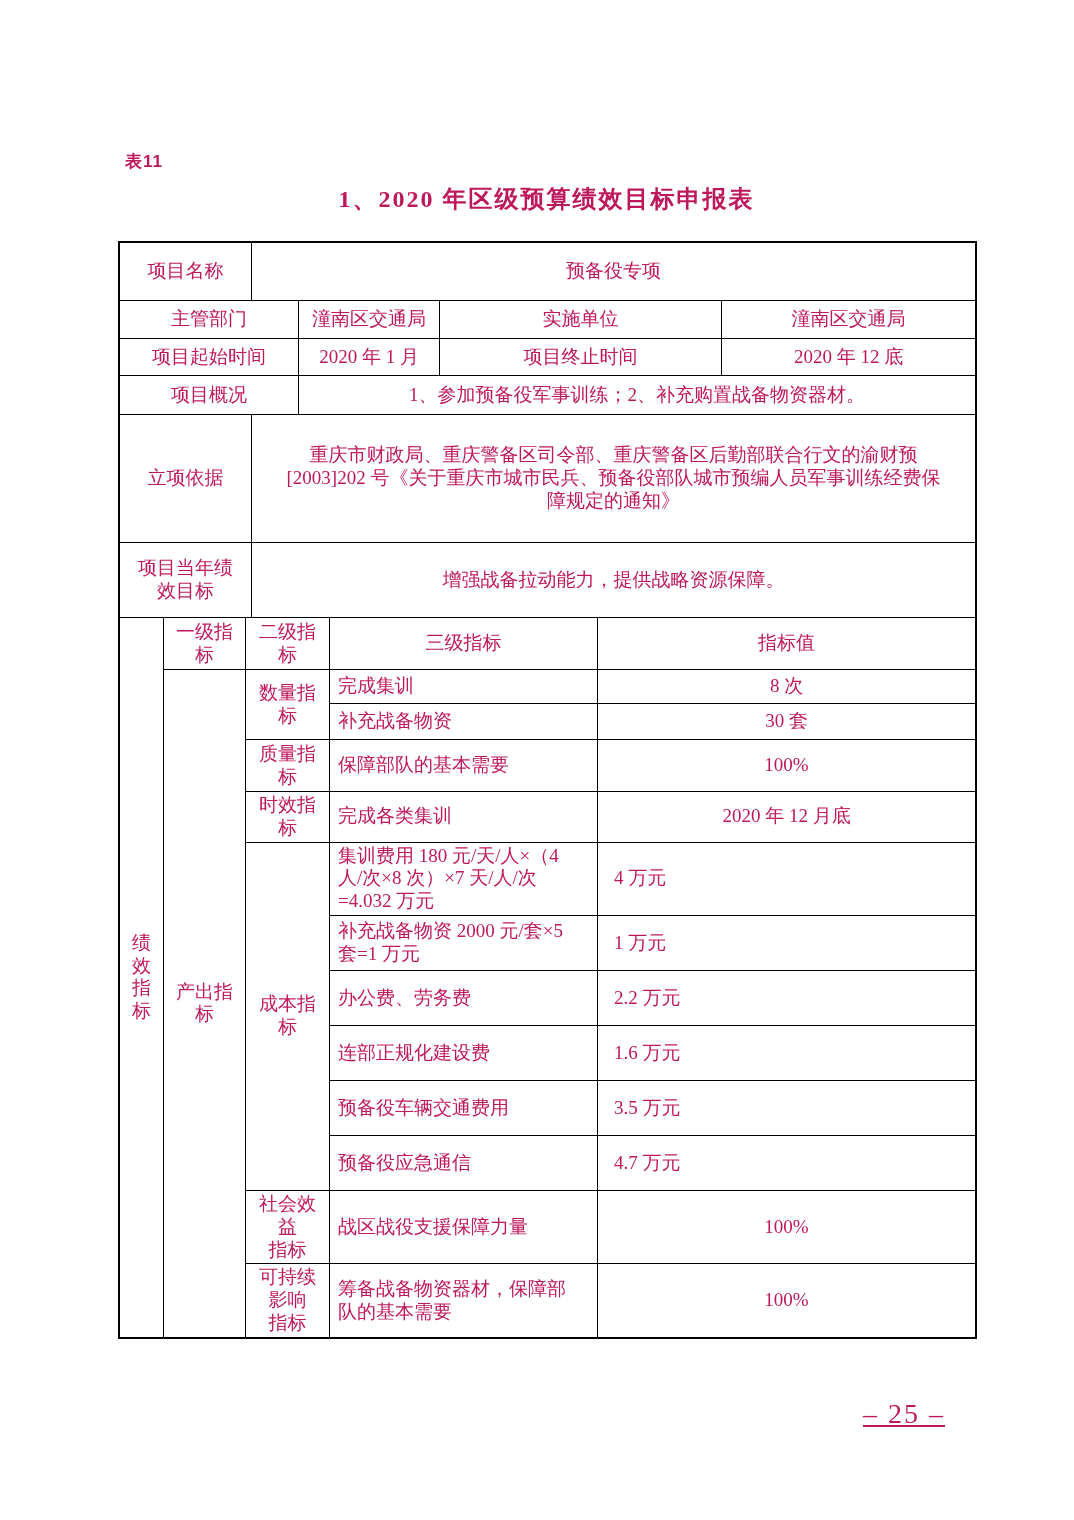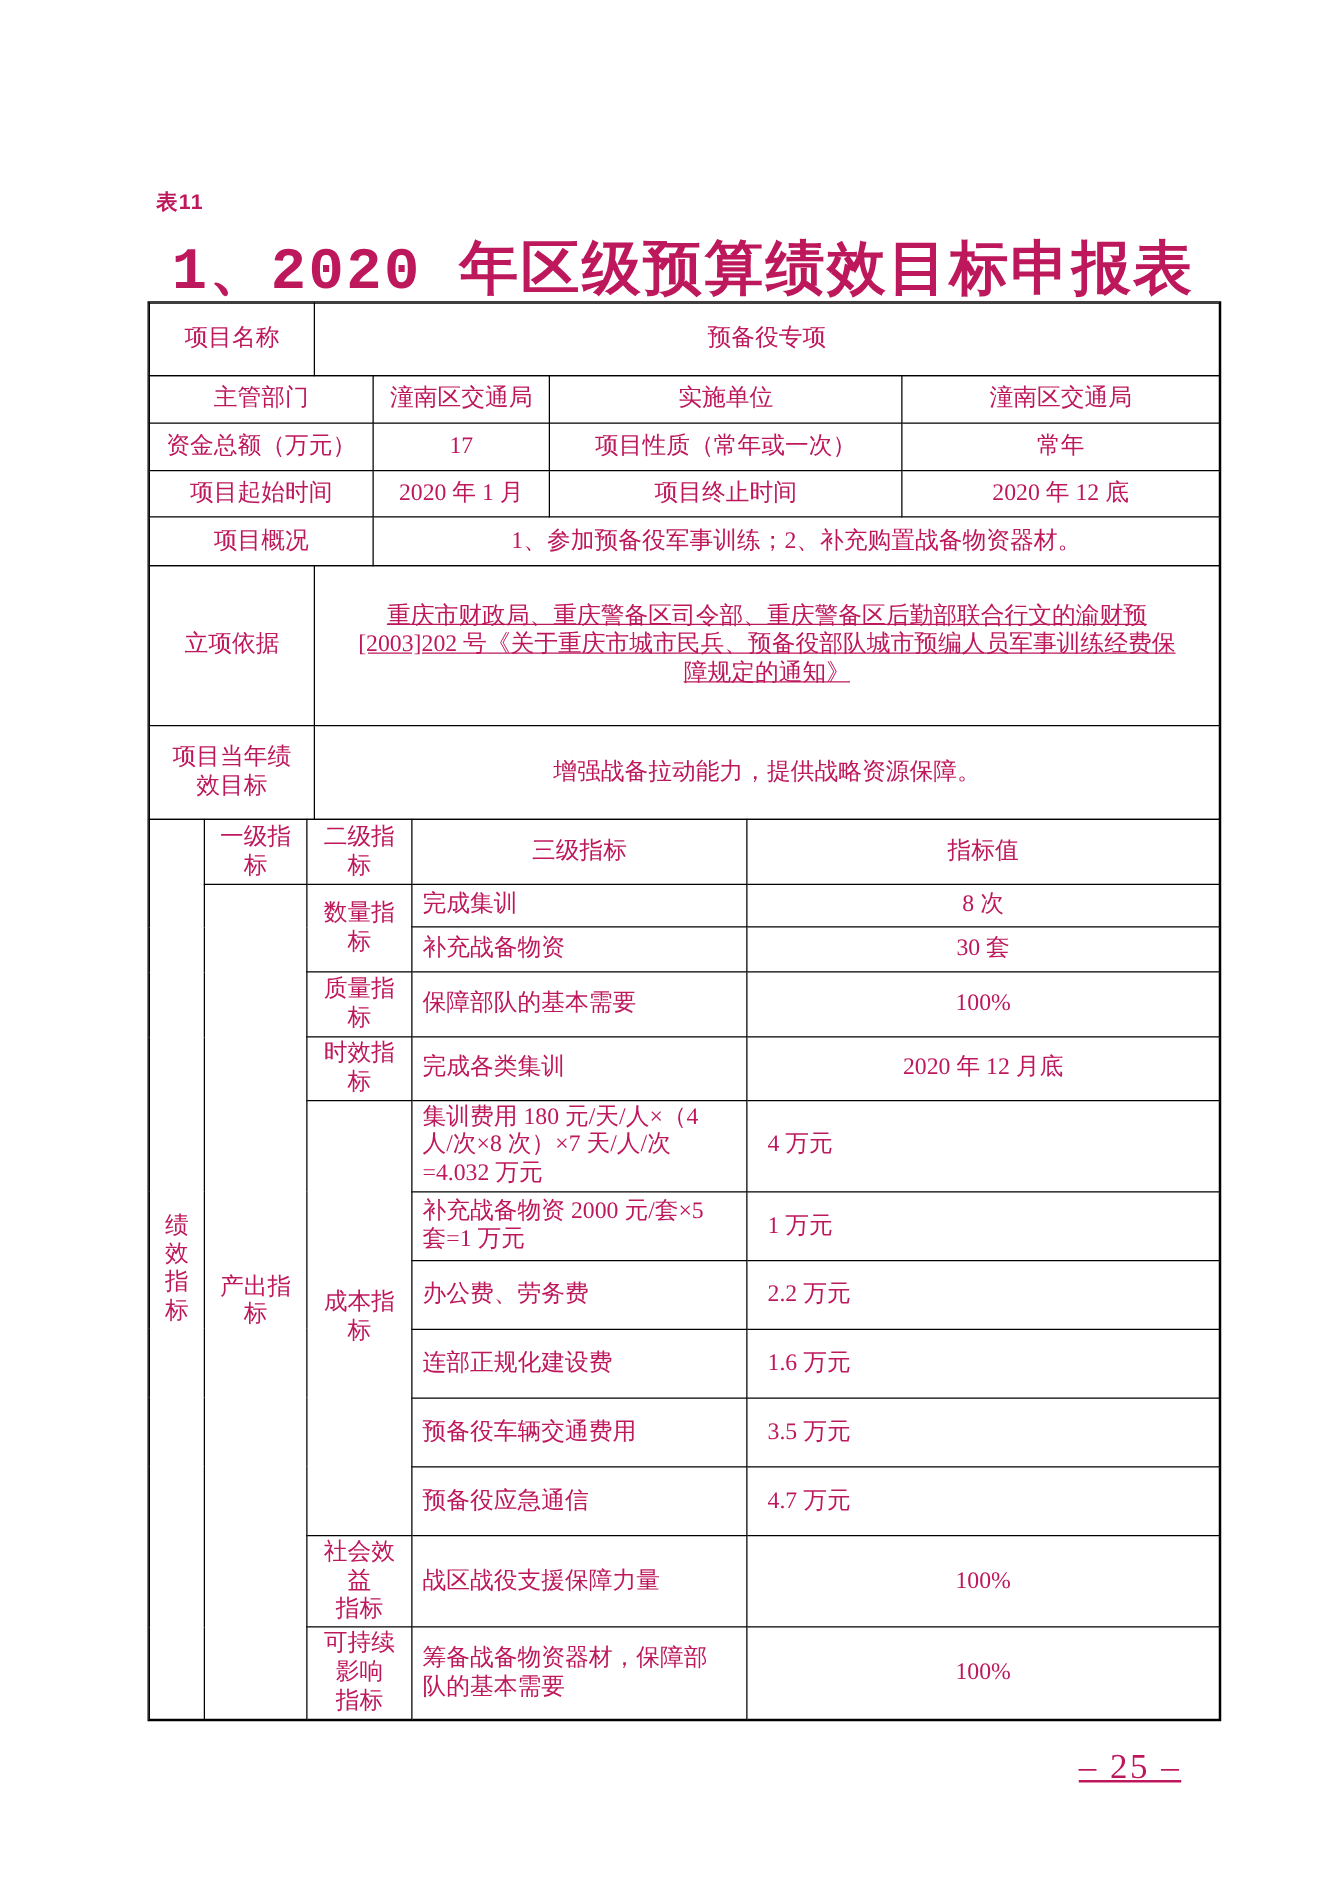--- a/index.html
+++ b/index.html
@@ -11,22 +11,22 @@
     overflow:hidden;
   }
   .tbl-label{
     position:absolute;left:125px;top:150px;
     font-family:"Liberation Sans","DejaVu Sans",sans-serif;
     font-weight:bold;font-size:17px;letter-spacing:1px;
   }
   .form-title{
     position:absolute;left:118px;top:183px;width:857px;
     margin:0;text-align:center;
-    font-family:Liberation Mono, monospace;
-    font-weight:bold;font-size:47px;letter-spacing:2px;
+    font-family:Liberation Serif, serif;
+    font-weight:bold;font-size:24px;letter-spacing:2px;
     white-space:nowrap;
   }
   .tablewrap{
     position:absolute;left:118px;top:241px;width:857px;
     border:1px solid #000;
   }
   table{
     width:100%;border-collapse:collapse;table-layout:fixed;
   }
   table + table{margin-top:-1px;}
@@ -36,21 +36,21 @@
     text-align:center;
     padding:2px 6px;
     font-size:19px;
     line-height:1.2;
     white-space:pre-line;
     word-break:normal;
     overflow:hidden;
   }
   td.lft{text-align:left;padding:2px 14px 2px 8px;}
   td.val-l{text-align:left;padding-left:16px;}
-  td.basis-cell{padding:8px 30px;text-decoration:underline;}
+  td.basis-cell{padding:8px 30px;}
   .pagenum{
     position:absolute;top:1398px;right:129px;
     font-size:28px;letter-spacing:2px;text-decoration:underline;
   }
 </style>
 </head>
 <body>
 
 <div class="page">
 
@@ -79,26 +79,20 @@
           <col style="width:141px">
           <col style="width:282px">
           <col>
         </colgroup>
       <tbody>
           <tr style="height:38px">
         <td>主管部门</td>
         <td>潼南区交通局</td>
         <td>实施单位</td>
         <td>潼南区交通局</td>
-      </tr>
-      <tr style="height:38px">
-        <td>资金总额（万元）</td>
-        <td>17</td>
-        <td>项目性质（常年或一次）</td>
-        <td>常年</td>
       </tr>
       <tr style="height:37px">
         <td>项目起始时间</td>
         <td>2020 年 1 月</td>
         <td>项目终止时间</td>
         <td>2020 年 12 底</td>
       </tr>
       <tr style="height:39px">
         <td>项目概况</td>
         <td colspan="3">1、参加预备役军事训练；2、补充购置战备物资器材。</td>

